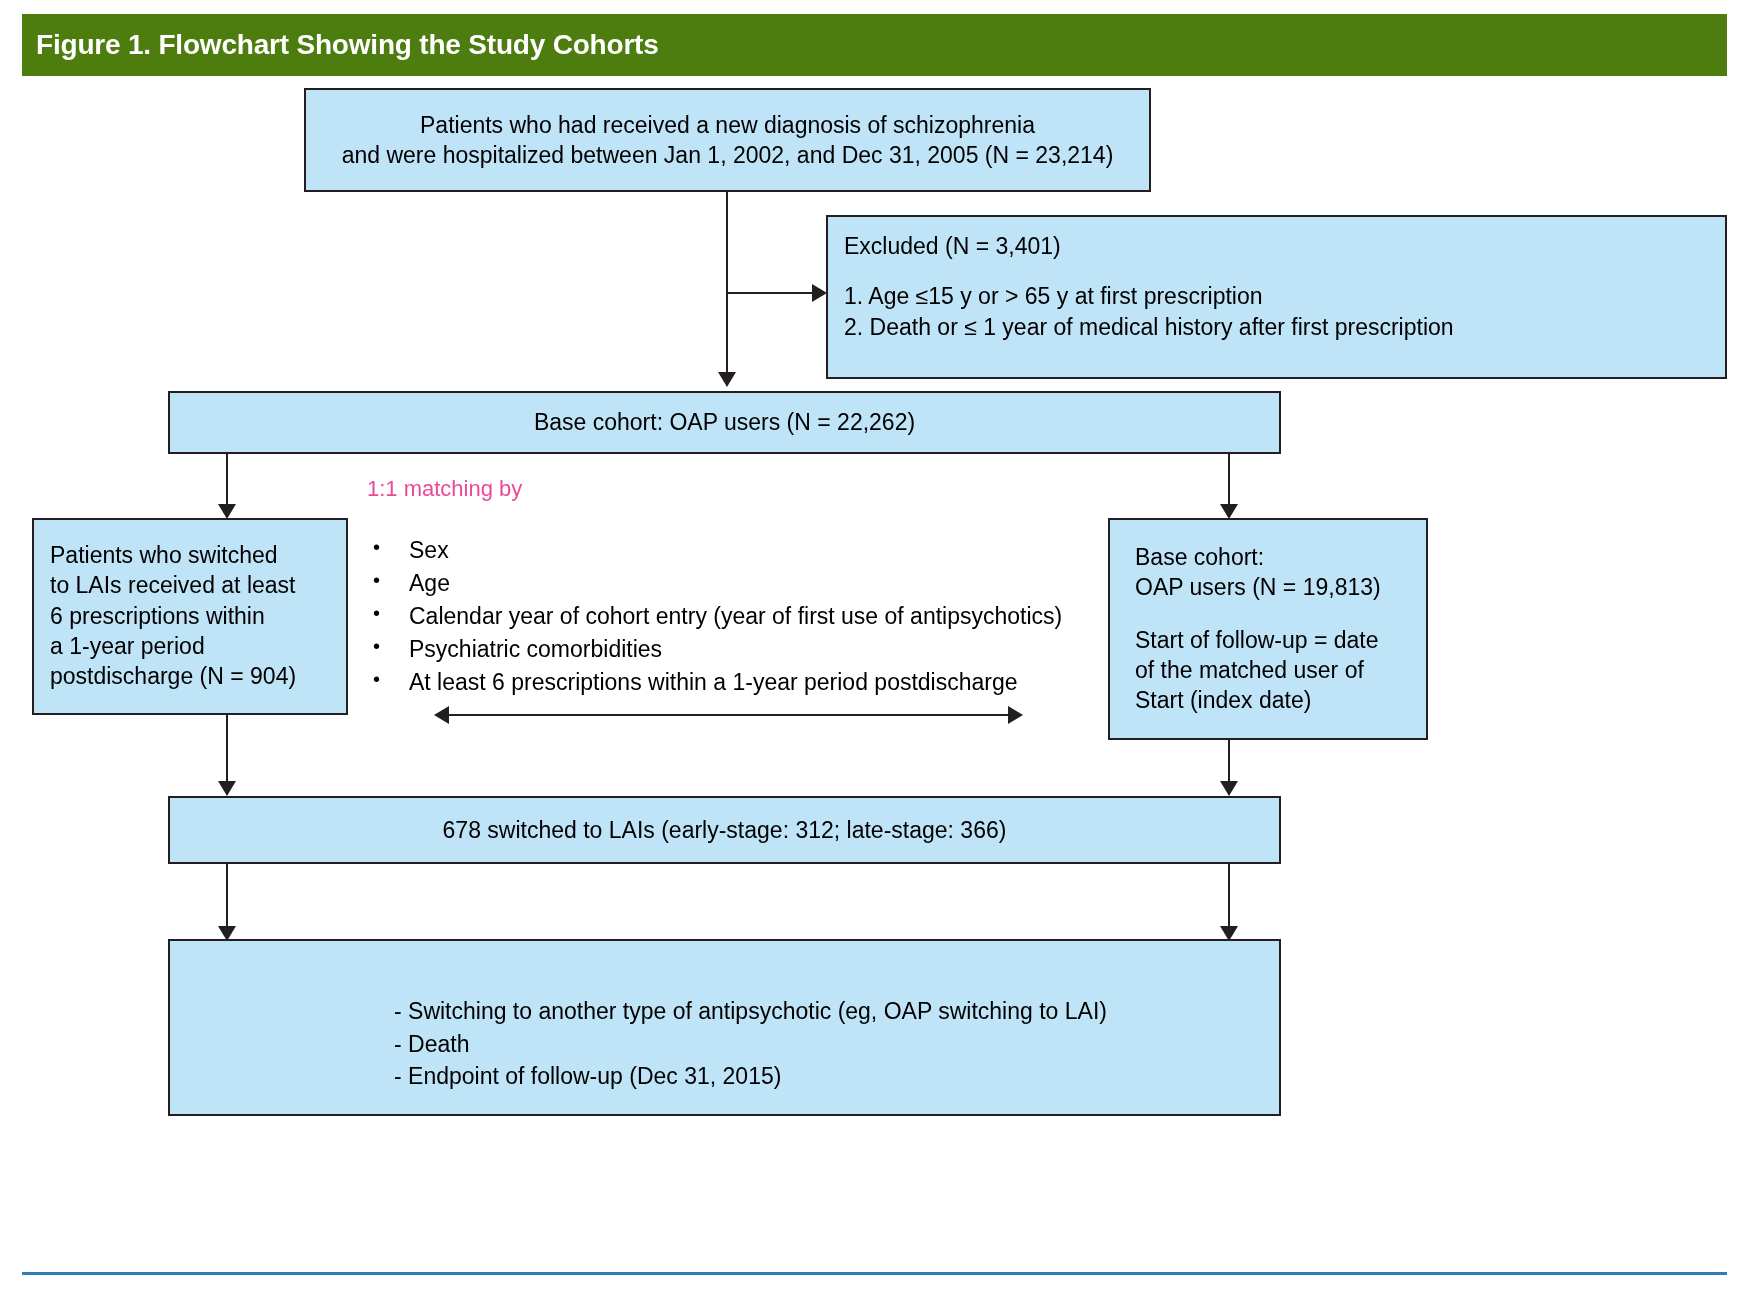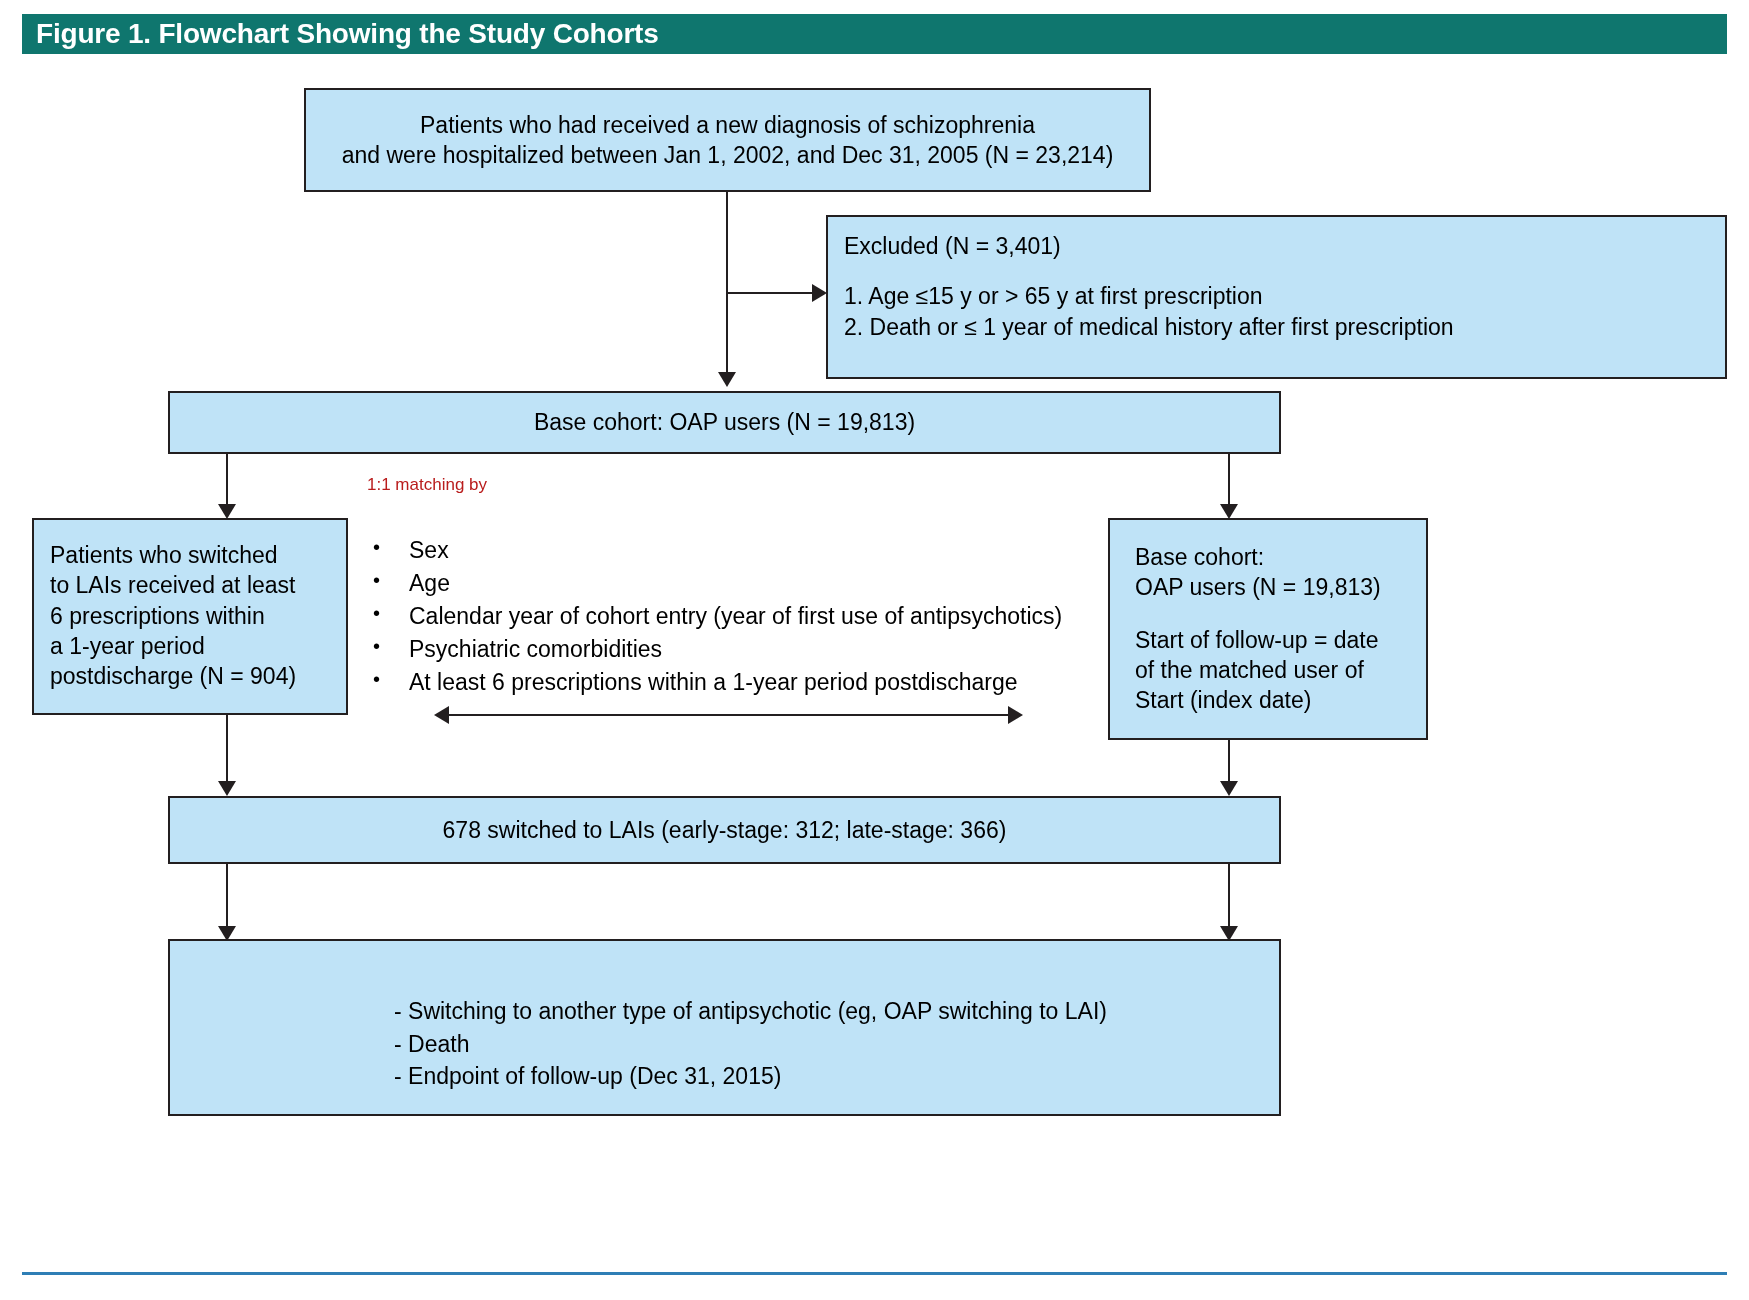--- a/index.html
+++ b/index.html
@@ -18,22 +18,22 @@
     background: #ffffff;
     overflow: hidden;
   }
 
   
   .title-bar {
     position: absolute;
     left: 22px;
     top: 14px;
     width: 1705px;
-    height: 40px;
-    background: #0f766e;
+    height: 62px;
+    background: #4d7c0f;
     display: flex;
     align-items: center;
     box-sizing: border-box;
     padding-left: 14px;
   }
   .title-bar .title-text {
     color: #ffffff;
     font-size: 28px;
     font-weight: bold;
     letter-spacing: -0.2px;
@@ -68,23 +68,23 @@
   }
   .box.left {
     padding: 14px 16px;
   }
   .box-line { white-space: nowrap; }
   .box-inner { width: 100%; }
 
   
   .free-text {
     position: absolute;
-    font-size: 17px;
+    font-size: 22px;
     line-height: 1.32;
-    color: #b91c1c;
+    color: #ec4899;
     white-space: nowrap;
   }
 
   
   .bullet-list {
     position: absolute;
     font-size: 23px;
     line-height: 1.44;
     color: #000000;
     list-style: none;
@@ -165,21 +165,21 @@
   <div class="hline" style="left:726px; top:292px; width:92px;"></div>
   <div class="arrow-right" style="left:812px; top:284px;"></div>
 
   <div class="box left" style="left:826px; top:215px; width:901px; height:164px;">
     <div class="box-line" style="margin-bottom:20px;">Excluded (N = 3,401)</div>
     <div class="box-line">1. Age ≤15 y or &gt; 65 y at first prescription</div>
     <div class="box-line">2. Death or ≤ 1 year of medical history after first prescription</div>
   </div>
 
   <div class="box center" style="left:168px; top:391px; width:1113px; height:63px;">
-    <div class="box-line">Base cohort: OAP users (N = 19,813)</div>
+    <div class="box-line">Base cohort: OAP users (N = 22,262)</div>
   </div>
 
   <div class="vline" style="left:226px; top:454px; height:50px;"></div>
   <div class="arrow-down" style="left:218px; top:504px;"></div>
 
   <div class="vline" style="left:1228px; top:454px; height:50px;"></div>
   <div class="arrow-down" style="left:1220px; top:504px;"></div>
 
   <div class="free-text" style="left:367px; top:474px;">1:1 matching by</div>
 

